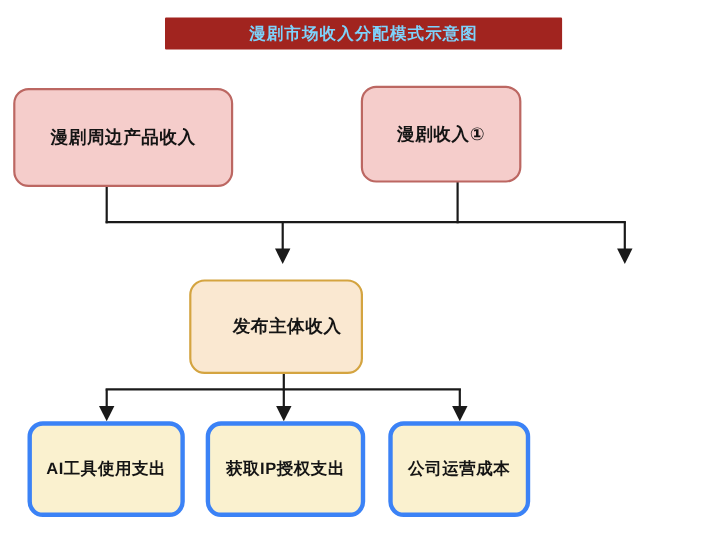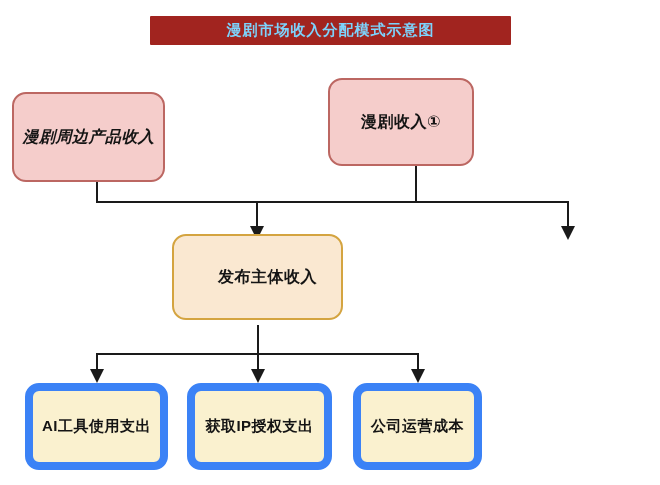--- a/index.html
+++ b/index.html
@@ -51,26 +51,26 @@
   .node-pink {
     background: #F5CDCB;
     border: 2px solid #BC6762;
   }
   .node-orange {
     background: #FAE8D1;
     border: 2px solid #D4A440;
   }
   .node-yellow {
     background: #FAF1CF;
-    border: 8px solid #3b82f6;
+    border: 4px solid #3b82f6;
     font-size: 15px;
   }
-  #node-merch   { left: 12px;  top: 92px;  width: 153px; height: 90px; font-style: italic; }
+  #node-merch   { left: 12px;  top: 80px;  width: 200px; height: 90px; }
   #node-drama   { left: 328px; top: 78px;  width: 146px; height: 88px; }
-  #node-pub     { left: 172px; top: 234px; width: 171px; height: 86px; padding-left: 20px; }
+  #node-pub     { left: 172px; top: 254px; width: 158px; height: 86px; padding-left: 20px; }
   #node-plat    { left: 482px; top: 239px; width: 170px; height: 88px; }
   #node-ai      { left: 25px;  top: 383px; width: 143px; height: 87px; }
   #node-ip      { left: 187px; top: 383px; width: 145px; height: 87px; }
   #node-company { left: 353px; top: 383px; width: 129px; height: 87px; }
 </style>
 </head>
 <body>
 
 <div class="canvas">
 

